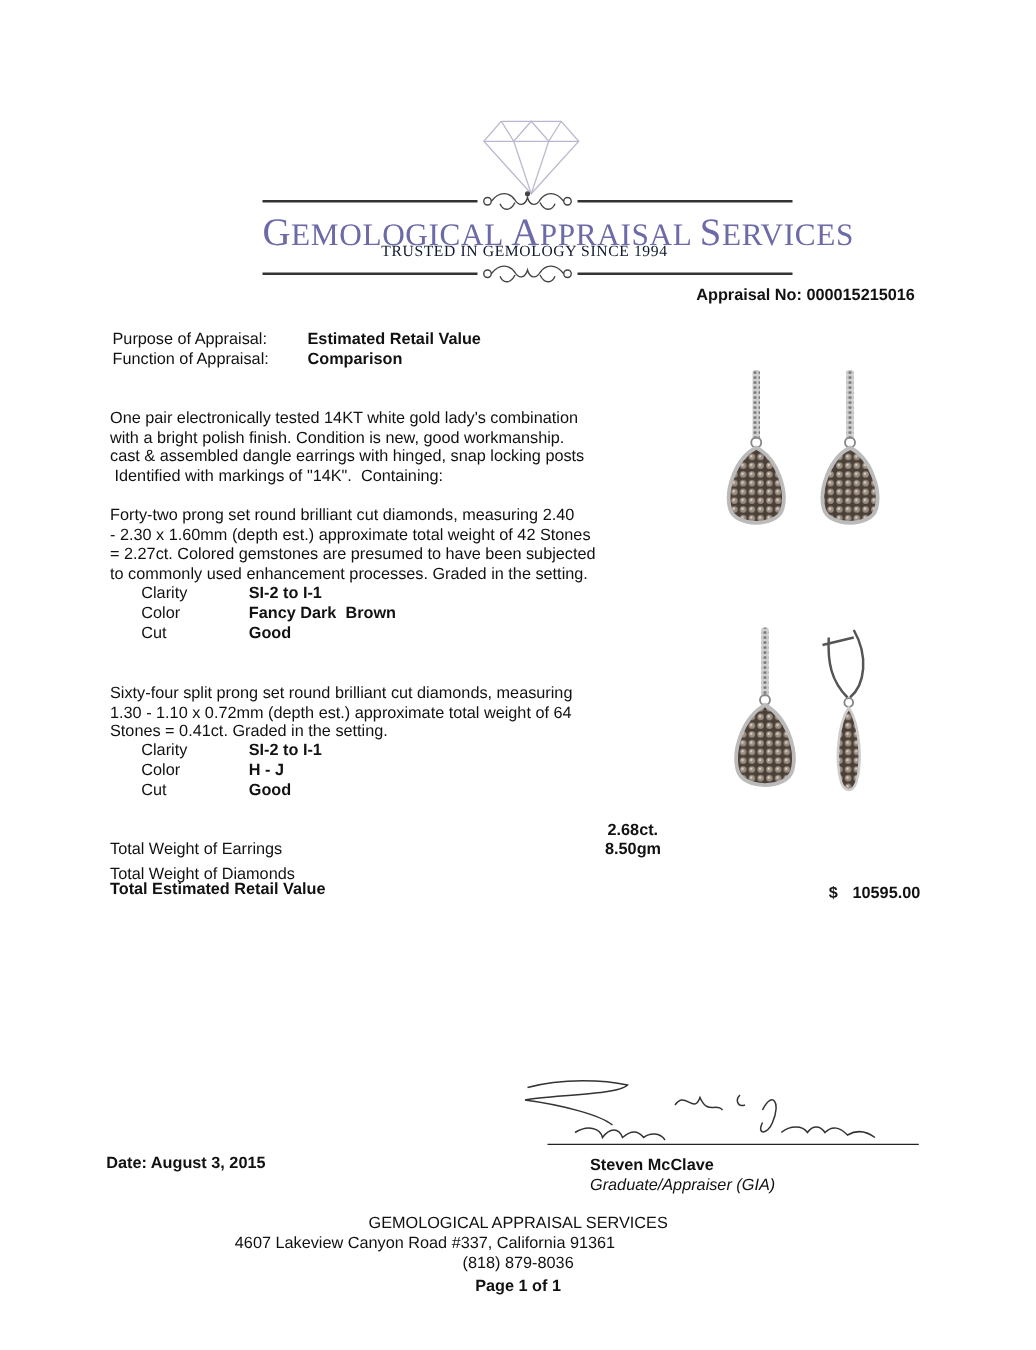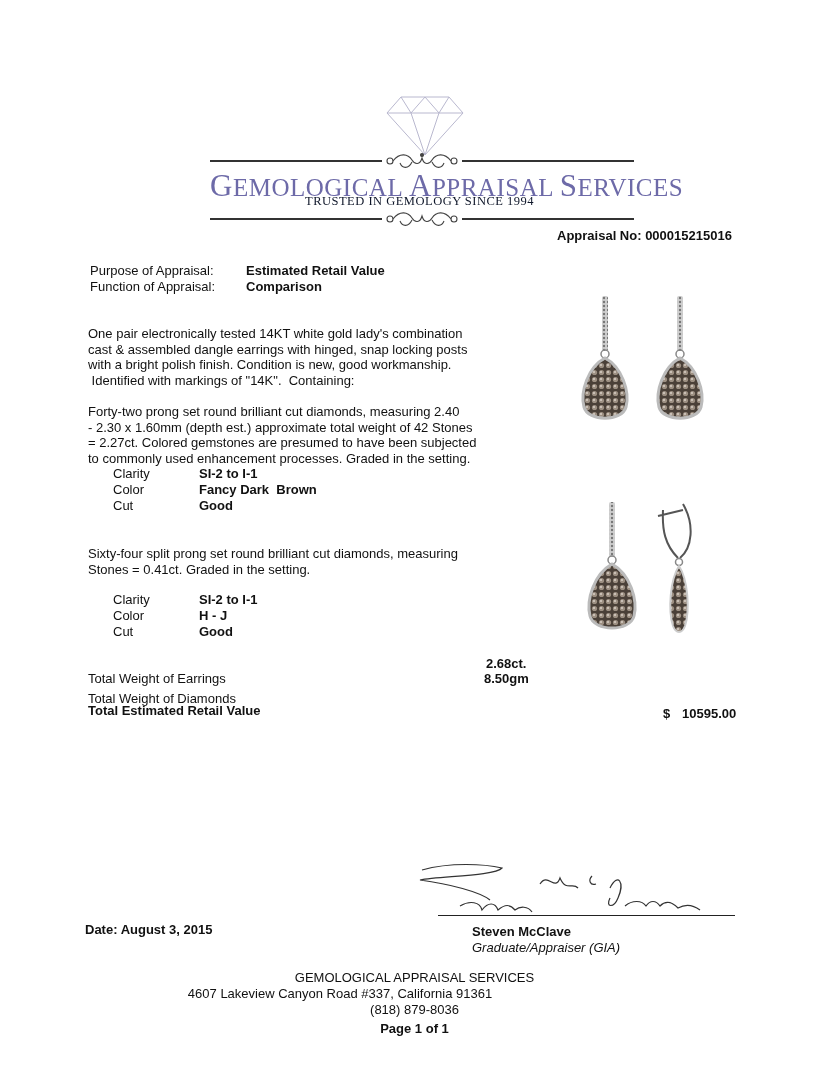--- a/index.html
+++ b/index.html
@@ -69,22 +69,22 @@
   <span>000015215016</span>
 </div>
 
 <div class="abs txt" style="left:90px;top:263px;">Purpose of Appraisal:</div>
 <div class="abs txt bold" style="left:246px;top:263px;">Estimated Retail Value</div>
 <div class="abs txt" style="left:90px;top:279px;">Function of Appraisal:</div>
 <div class="abs txt bold" style="left:246px;top:279px;">Comparison</div>
 
 <div class="abs para" style="left:88px;top:310px;">
   <span class="line">One pair electronically tested 14KT white gold lady's combination</span>
+  <span class="line">with a bright polish finish. Condition is new, good workmanship.</span>
   <span class="line">cast &amp; assembled dangle earrings  with hinged, snap locking posts</span>
-  <span class="line">with a bright polish finish. Condition is new, good workmanship.</span>
   <span class="line" style="white-space:pre;"> Identified with markings of "14K".  Containing:</span>
 </div>
 
 <div class="abs para" style="left:88px;top:388px;">
   <span class="line">Forty-two prong set round brilliant cut diamonds, measuring 2.40</span>
   <span class="line">- 2.30 x 1.60mm (depth est.) approximate total weight of 42 Stones</span>
   <span class="line">= 2.27ct. Colored gemstones are presumed to have been subjected</span>
   <span class="line">to commonly used enhancement processes. Graded in the setting.</span>
 </div>
 <div class="abs" style="left:113px;top:466px;width:300px;height:50px;">
@@ -97,20 +97,21 @@
     <span class="grade-value" style="white-space:pre;">Fancy Dark  Brown</span>
   </div>
   <div class="grade-row" style="top:32px;">
     <span class="grade-label">Cut</span>
     <span class="grade-value">Good</span>
   </div>
 </div>
 
 <div class="abs para" style="left:88px;top:530px;">
   <span class="line">Sixty-four split prong set round brilliant cut diamonds, measuring</span>
+  <span class="line">1.30 - 1.10 x 0.72mm (depth est.) approximate total weight of 64</span>
   <span class="line">Stones = 0.41ct. Graded in the setting.</span>
 </div>
 <div class="abs" style="left:113px;top:592px;width:300px;height:50px;">
   <div class="grade-row" style="top:0;">
     <span class="grade-label">Clarity</span>
     <span class="grade-value">SI-2 to I-1</span>
   </div>
   <div class="grade-row" style="top:16px;">
     <span class="grade-label">Color</span>
     <span class="grade-value">H - J</span>

